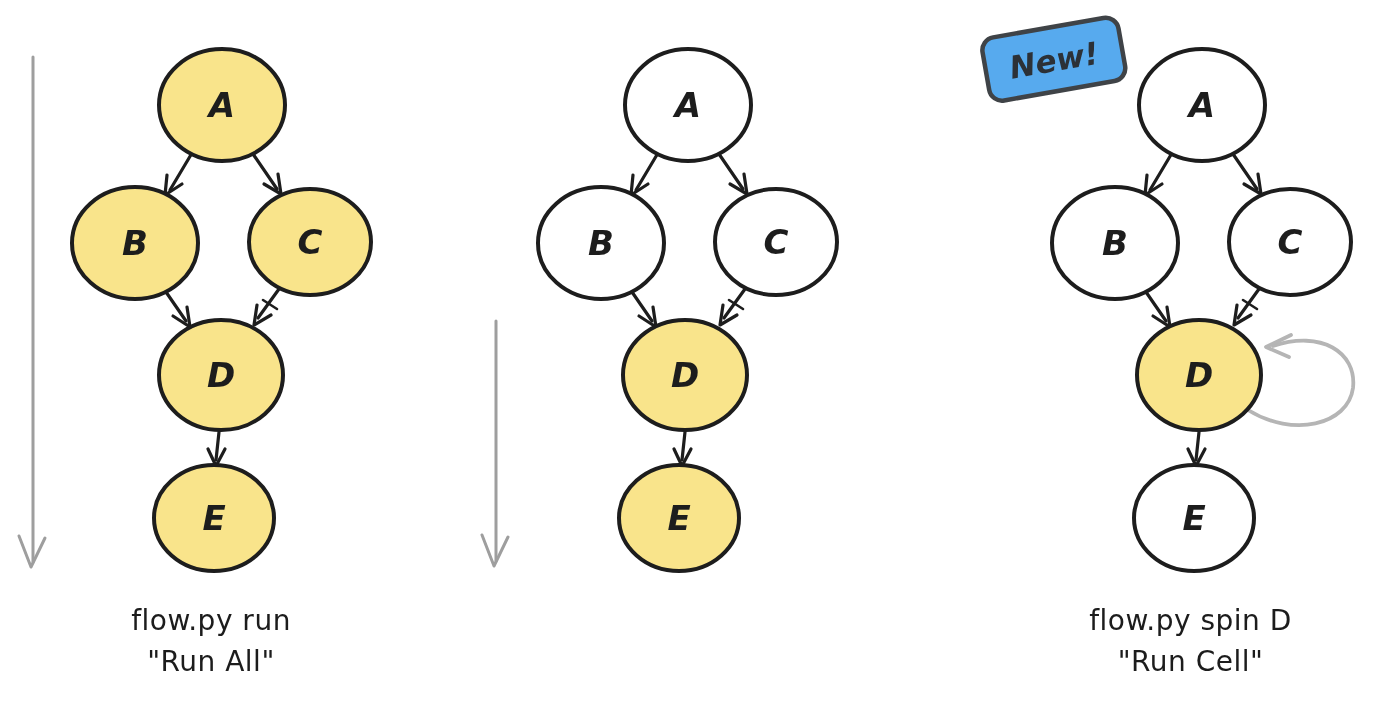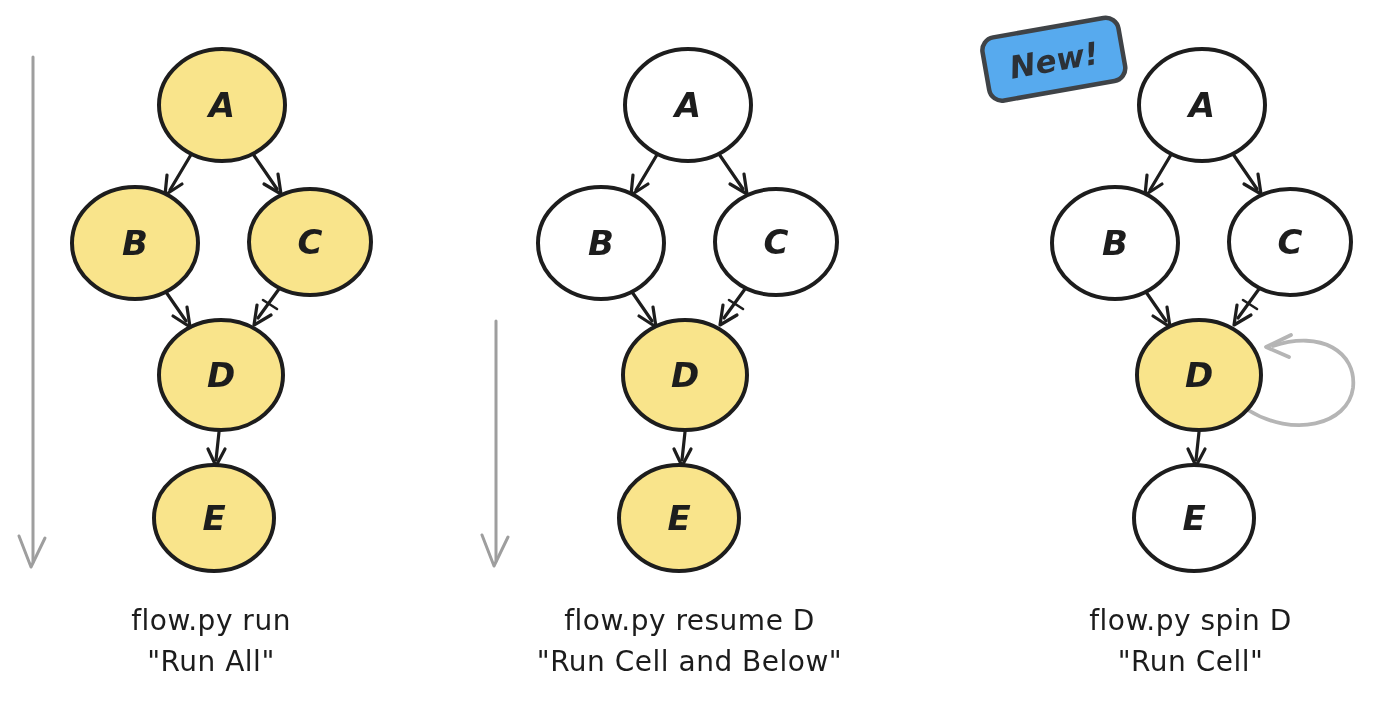--- a/index.html
+++ b/index.html
@@ -155,24 +155,20 @@
       </g>
       <g>
         <ellipse class="node-outline" cx="219" cy="375" rx="62" ry="55" fill="#F9E48B"></ellipse>
         <text class="node-label" x="219" y="387">D</text>
       </g>
       <g>
         <ellipse class="node-outline" cx="213" cy="518" rx="60" ry="53" fill="#F9E48B"></ellipse>
         <text class="node-label" x="213" y="530">E</text>
       </g>
     </svg>
-    <div class="caption">
-      <div>flow.py resume D</div>
-      <div>"Run Cell and Below"</div>
-    </div>
   </section>
 
   <section class="panel" id="panel-spin">
     <svg class="diagram" width="467" height="580" viewBox="0 0 467 580">
 
       <g transform="rotate(-10 122 60)">
         <rect class="badge-rect" x="52" y="27" width="138" height="64" rx="13" fill="#57AAEE"></rect>
         <text class="badge-text" x="121" y="71">New!</text>
       </g>
 

